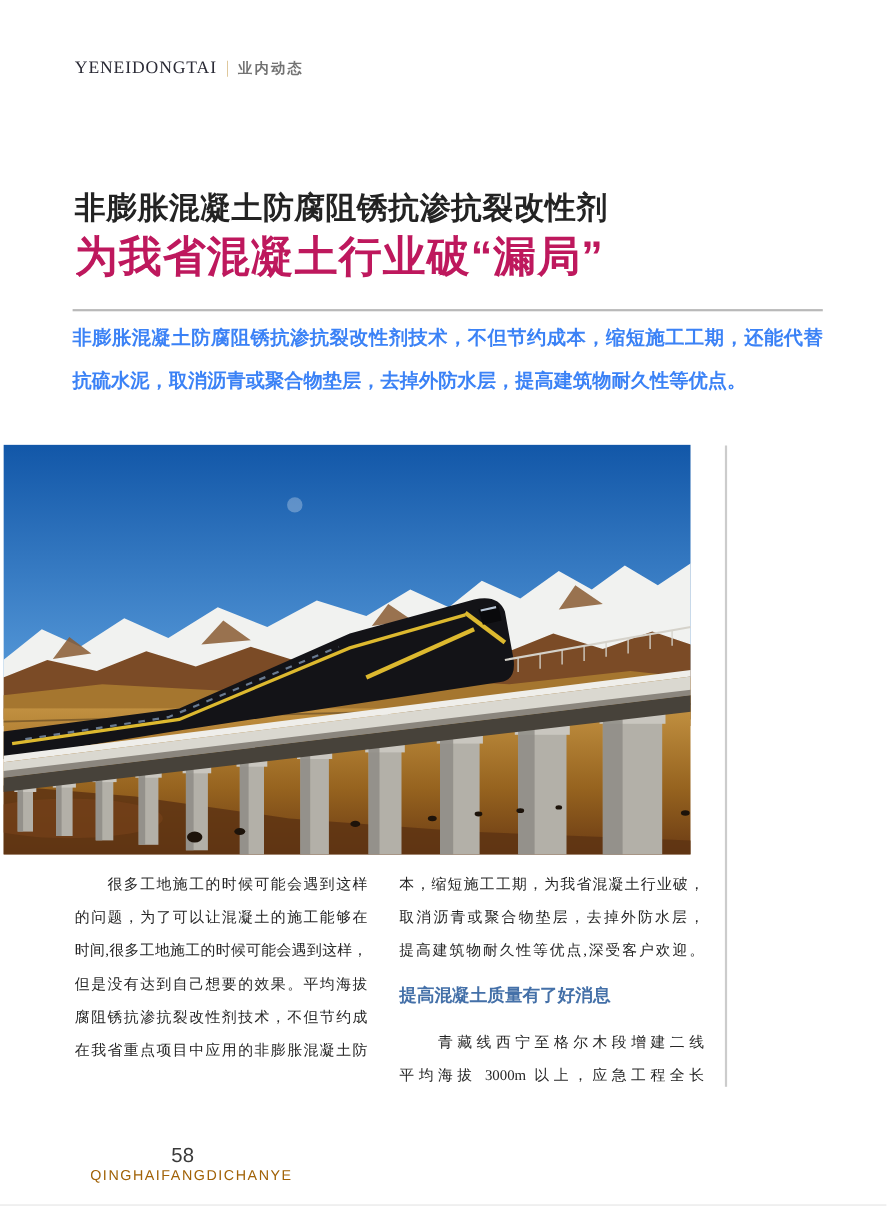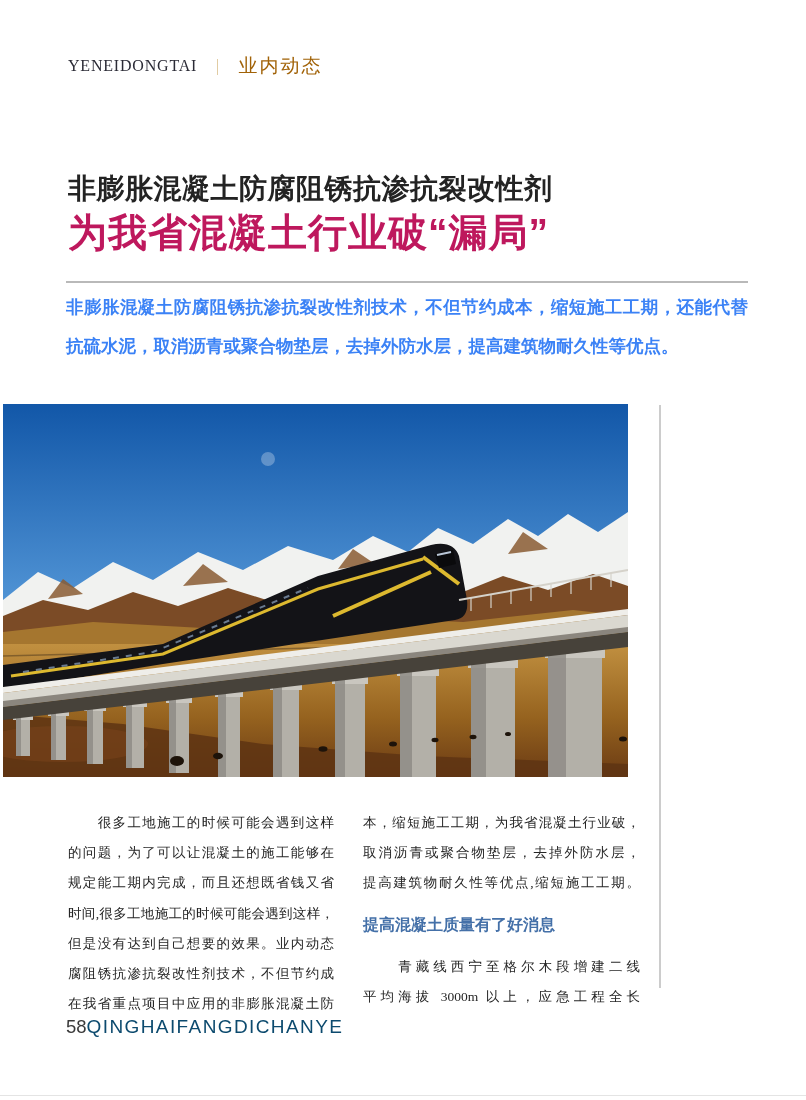--- a/index.html
+++ b/index.html
@@ -1,24 +1,24 @@
 <!DOCTYPE html>
 <html><head>
 <meta charset="utf-8">
 <style>
   html,body{margin:0;padding:0;}
   body{width:806px;height:1100px;background:#ffffff;position:relative;overflow:hidden;
        font-family:"Liberation Serif",serif;}
   .page{position:absolute;inset:0;background:#fff;}
 
   
-  .hdr{position:absolute;left:68px;top:53px;display:flex;align-items:center;gap:11px;}
+  .hdr{position:absolute;left:68px;top:53px;display:flex;align-items:center;}
   .hdr-en{font-family:"Liberation Serif",serif;font-size:16px;color:#2b2b36;letter-spacing:.8px;}
   .hdr-sep{color:#c49a4a;font-size:16px;margin:0 8px;font-weight:400;transform:scaleX(.6);}
-  .hdr-cn{font-family:"Liberation Sans",sans-serif;font-size:19px;font-weight:400;color:#a16207;letter-spacing:2px;}
+  .hdr-cn{font-family:"Liberation Sans",sans-serif;font-size:13px;font-weight:700;color:#737373;letter-spacing:2px;}
 
   
   .title-sub{position:absolute;left:68px;top:170px;margin:0;font-family:"Liberation Sans",sans-serif;
              font-size:28px;font-weight:700;color:#232323;letter-spacing:.5px;}
   .title-main{position:absolute;left:68px;top:206px;margin:0;font-family:"Liberation Sans",sans-serif;
              font-size:39px;font-weight:700;color:#be185d;letter-spacing:1px;}
   .rule{position:absolute;left:66px;top:281px;width:682px;height:2px;background:#b9b9b9;}
 
   
   .intro{position:absolute;left:66px;top:288px;width:682px;margin:0;
@@ -26,33 +26,33 @@
          line-height:39px;text-align:justify;}
 
   
   .photo{position:absolute;left:3px;top:404px;width:625px;height:373px;margin:0;overflow:hidden;}
   .photo svg{display:block;width:100%;height:100%;}
 
   
   .vline{position:absolute;left:659px;top:405px;width:2px;height:583px;background:#cccccc;}
 
   
-  .col{position:absolute;top:808px;font-family:"Liberation Serif",serif;font-size:13.5px;color:#262626;}
+  .col{position:absolute;top:789px;font-family:"Liberation Serif",serif;font-size:13.5px;color:#262626;}
   .col-left{left:68px;width:266px;}
   .col-right{left:363px;width:277px;}
   .bline{height:30.2px;line-height:30.2px;text-align:justify;text-align-last:justify;overflow:hidden;}
   .subhead{margin:13px 0 0 0;height:26px;line-height:26px;
            font-family:"Liberation Sans",sans-serif;font-size:16px;font-weight:700;color:#4470a8;}
   .para2{margin-top:14px;}
 
   
-  .footer{position:absolute;left:66px;top:1016px;display:flex;align-items:center;}
+  .footer{position:absolute;left:66px;top:1039px;display:flex;align-items:center;flex-direction:column;}
   .pageno{font-family:"Liberation Sans",sans-serif;font-size:18.5px;color:#3a3a3a;}
-  .journal{font-family:"Liberation Sans",sans-serif;font-size:19px;color:#0c4a6e;
-           letter-spacing:1.4px;margin-left:0;}
+  .journal{font-family:"Liberation Sans",sans-serif;font-size:13px;color:#a16207;
+           letter-spacing:1.4px;margin-left:16px;}
 
   .bottom-hairline{position:absolute;left:0;top:1095px;width:806px;height:1px;background:#e4e4e4;}
 </style>
 </head>
 <body>
 
 <div class="page">
 
   <header class="hdr">
     <span class="hdr-en">YENEIDONGTAI</span>
@@ -171,32 +171,31 @@
         <ellipse cx="620" cy="335" rx="4" ry="2.5"></ellipse>
       </g>
     </svg>
   </figure>
 
   <div class="vline"></div>
 
   <div class="col col-left">
       <div class="bline">　　很多工地施工的时候可能会遇到这样</div>
       <div class="bline">的问题，为了可以让混凝土的施工能够在</div>
-      <div class="bline">规定能工期内完成，而且还想既省钱又省</div>
       <div class="bline">时间,很多工地施工的时候可能会遇到这样，</div>
-      <div class="bline">但是没有达到自己想要的效果。业内动态</div>
+      <div class="bline">但是没有达到自己想要的效果。平均海拔</div>
       <div class="bline">腐阻锈抗渗抗裂改性剂技术，不但节约成</div>
       <div class="bline">在我省重点项目中应用的非膨胀混凝土防</div>
     </div>
 
   <div class="col col-right">
     <div>
         <div class="bline">本，缩短施工工期，为我省混凝土行业破，</div>
         <div class="bline">取消沥青或聚合物垫层，去掉外防水层，</div>
-        <div class="bline">提高建筑物耐久性等优点,缩短施工工期。</div>
+        <div class="bline">提高建筑物耐久性等优点,深受客户欢迎。</div>
       </div>
     <h3 class="subhead">提高混凝土质量有了好消息</h3>
     <div class="para2">
         <div class="bline">　　青藏线西宁至格尔木段增建二线</div>
         <div class="bline">平均海拔 3000m 以上，应急工程全长</div>
       </div>
   </div>
 
   <footer class="footer">
     <span class="pageno">58</span>

